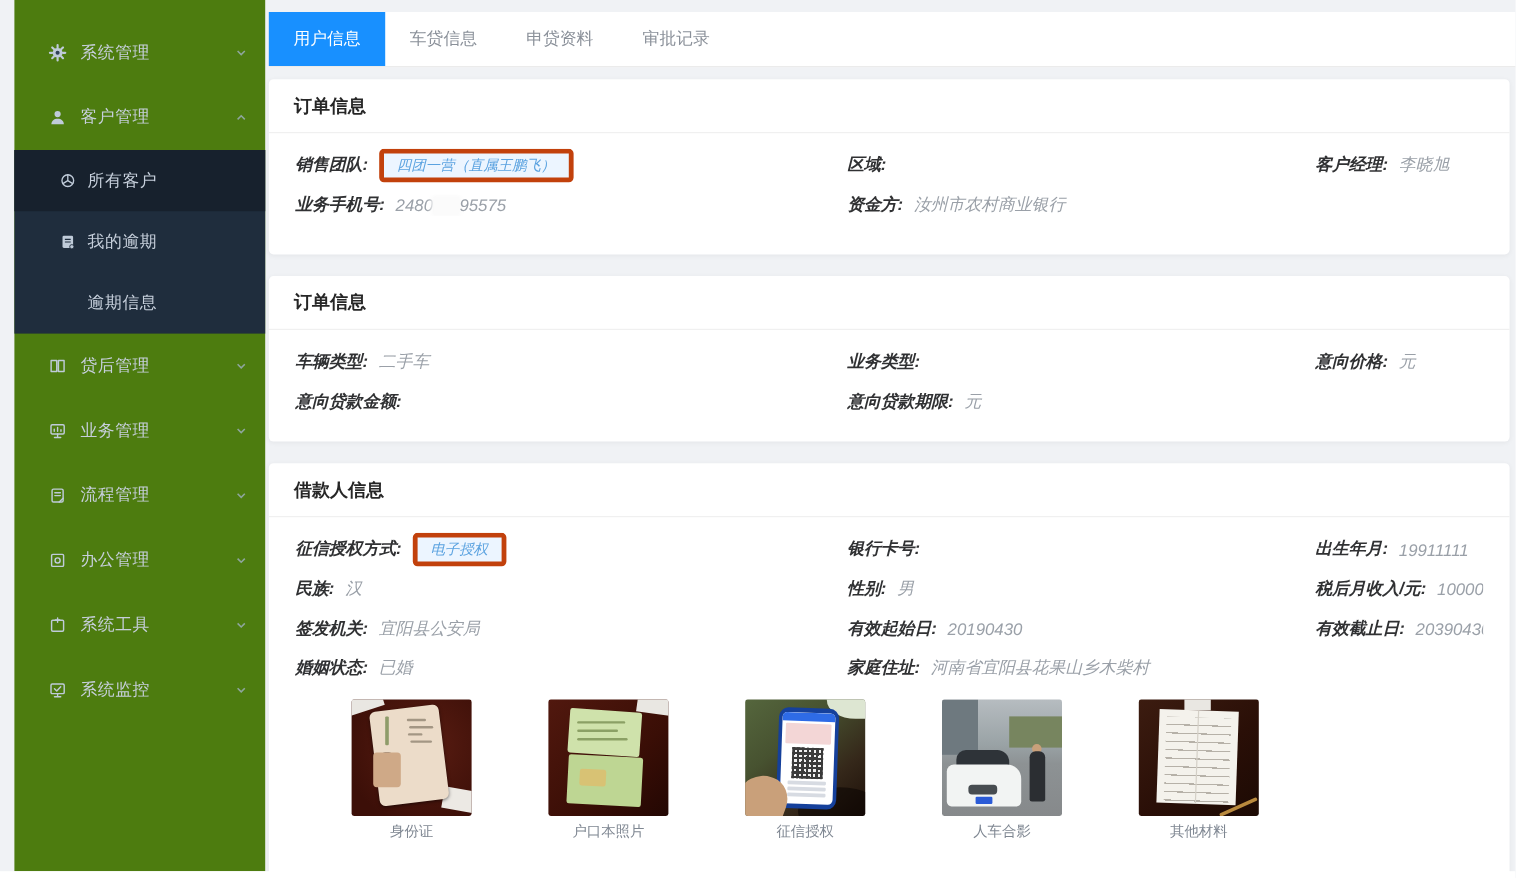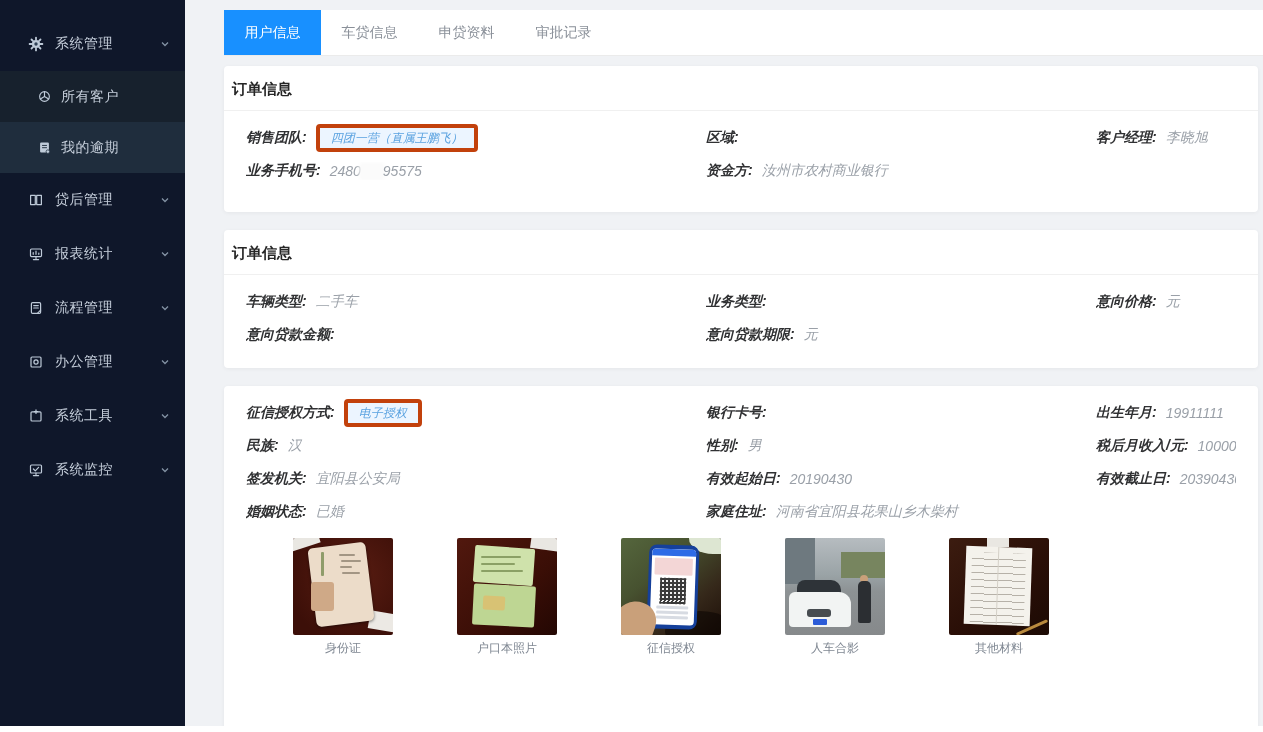--- a/index.html
+++ b/index.html
@@ -5,22 +5,22 @@
   * { box-sizing: border-box; }
   html,body { margin:0; padding:0; }
   body {
     width:1263px; height:732px; overflow:hidden; position:relative;
     background:#f0f2f5;
     font-family:"Liberation Sans","DejaVu Sans",sans-serif;
   }
 
   
   .sidebar{
-    position:absolute; left:0; top:0; width:185px; height:726px;
-    background:#0f172a; padding-top:17px; z-index:5;
+    position:absolute; left:12px; top:0; width:209px; height:726px;
+    background:#4d7c0f; padding-top:17px; z-index:5;
   }
   .menu-item{
     height:54px; display:flex; align-items:center;
     padding:0 14px 0 28px; color:#c6cfdb; font-size:14px; cursor:pointer;
   }
   .mi-icon{ width:16px; height:16px; margin-right:11px; flex:none; display:flex; align-items:center; }
   .mi-label{ flex:1; letter-spacing:.5px; }
   .chev{ flex:none; opacity:.8; display:flex; }
   .submenu{ background:#1f2d3d; }
   .sub-item{
@@ -42,21 +42,21 @@
     width:97px; display:flex; align-items:center; justify-content:center;
     font-size:14px; color:#8a9099; cursor:pointer;
   }
   .tab.active{ background:#1890ff; color:#fff; font-weight:400; }
 
   .card{
     position:absolute; left:18px; right:5px; background:#fff;
     border-radius:4px; box-shadow:0 1px 4px rgba(0,0,0,.05);
   }
   .card-hd{
-    height:45px; line-height:45px; padding:0 8px;
+    height:45px; line-height:45px; padding:0 21px;
     font-size:15px; font-weight:700; color:#262626;
     border-bottom:1px solid #f0f0f0;
   }
   .card-bd{ padding:10px 22px 0;font-style:italic; }
   .frow{ display:grid; grid-template-columns:460px 390px 1fr; align-items:center; height:33px; }
   .fcell{ display:flex; align-items:center; font-size:14px; white-space:nowrap; overflow:hidden; }
   .lbl{ font-weight:700; color:#303133; margin-right:9px; flex:none; }
   .val{ color:#9aa0a8; }
   .tag{
     background:#ecf5ff; border:4px solid #c2410c; color:#5aa2e0;
@@ -159,20 +159,34 @@
     </span>
     <span class="mi-label">系统管理</span>
     <span class="chev">
         <svg width="12" height="12" viewBox="0 0 12 12">
           <polyline points="3,4.5 6,7.5 9,4.5" fill="none" stroke="#9fb0c1" stroke-width="1.3"></polyline>
         </svg>
       </span>
   </div>
 
 
+  <div class="menu-item">
+    <span class="mi-icon">
+      <svg width="16" height="16" viewBox="0 0 16 16">
+          <circle cx="8" cy="5.1" r="2.6" fill="#bfcbd9"></circle>
+          <path d="M2.8 13.6c0-2.9 2.3-4.6 5.2-4.6s5.2 1.7 5.2 4.6z" fill="#bfcbd9"></path>
+        </svg>
+    </span>
+    <span class="mi-label">客户管理</span>
+    <span class="chev">
+        <svg width="12" height="12" viewBox="0 0 12 12">
+          <polyline points="3,7.5 6,4.5 9,7.5" fill="none" stroke="#9fb0c1" stroke-width="1.3"></polyline>
+        </svg>
+      </span>
+  </div>
 
   <div class="submenu">
     <div class="sub-item active-row">
       <span class="mi-icon">
         <svg width="15" height="15" viewBox="0 0 16 16" fill="none" stroke="#bfcbd9" stroke-width="1.2" stroke-linecap="round">
             <circle cx="8" cy="8" r="5.2"></circle>
             <path d="M8 8V2.9M8 8l4.4 2.7M8 8l-4.4 2.7"></path>
           </svg>
       </span>
       <span class="mi-label">所有客户</span>
@@ -180,20 +194,23 @@
     <div class="sub-item">
       <span class="mi-icon">
         <svg width="15" height="15" viewBox="0 0 16 16">
             <rect x="3.3" y="2.6" width="9.4" height="10.8" rx="1.2" fill="#bfcbd9"></rect>
             <path d="M5.4 5.8h5.2M5.4 8.2h5.2" stroke="#1f2d3d" stroke-width="1"></path>
             <circle cx="11.6" cy="12.4" r="1.9" fill="#bfcbd9" stroke="#1f2d3d" stroke-width=".8"></circle>
           </svg>
       </span>
       <span class="mi-label">我的逾期</span>
     </div>
+    <div class="sub-item no-icon">
+      <span class="mi-label">逾期信息</span>
+    </div>
   </div>
 
   <div class="menu-item">
     <span class="mi-icon">
       <svg width="16" height="16" viewBox="0 0 16 16" fill="none" stroke="#bfcbd9" stroke-width="1.2" stroke-linejoin="round">
           <path d="M2.6 3.4h4.7v9.2H2.6zM8.7 3.4h4.7v9.2H8.7z"></path>
         </svg>
     </span>
     <span class="mi-label">贷后管理</span>
     <span class="chev">
@@ -203,21 +220,21 @@
       </span>
   </div>
 
   <div class="menu-item">
     <span class="mi-icon">
       <svg width="16" height="16" viewBox="0 0 16 16" fill="none" stroke="#bfcbd9" stroke-width="1.2" stroke-linecap="round">
           <rect x="2.5" y="3" width="11" height="7.6" rx="1"></rect>
           <path d="M8 10.6v2M5.4 13.6h5.2M5.2 8.3V6.6M8 8.3V5.2M10.8 8.3V7.1"></path>
         </svg>
     </span>
-    <span class="mi-label">报表统计</span>
+    <span class="mi-label">业务管理</span>
     <span class="chev">
         <svg width="12" height="12" viewBox="0 0 12 12">
           <polyline points="3,4.5 6,7.5 9,4.5" fill="none" stroke="#9fb0c1" stroke-width="1.3"></polyline>
         </svg>
       </span>
   </div>
 
   <div class="menu-item">
     <span class="mi-icon">
       <svg width="16" height="16" viewBox="0 0 16 16" fill="none" stroke="#bfcbd9" stroke-width="1.2" stroke-linecap="round" stroke-linejoin="round">
@@ -344,20 +361,21 @@
         <div class="fcell">
           <span class="lbl">意向贷款期限:</span>
           <span class="val">元</span>
         </div>
         <div class="fcell"></div>
       </div>
     </div>
   </div>
 
   <div class="card" id="card-borrower">
+    <div class="card-hd">借款人信息</div>
     <div class="card-bd">
       <div class="frow">
         <div class="fcell">
           <span class="lbl">征信授权方式:</span>
           <span class="tag">电子授权</span>
         </div>
         <div class="fcell">
           <span class="lbl">银行卡号:</span>
           <span class="val"></span>
         </div>

